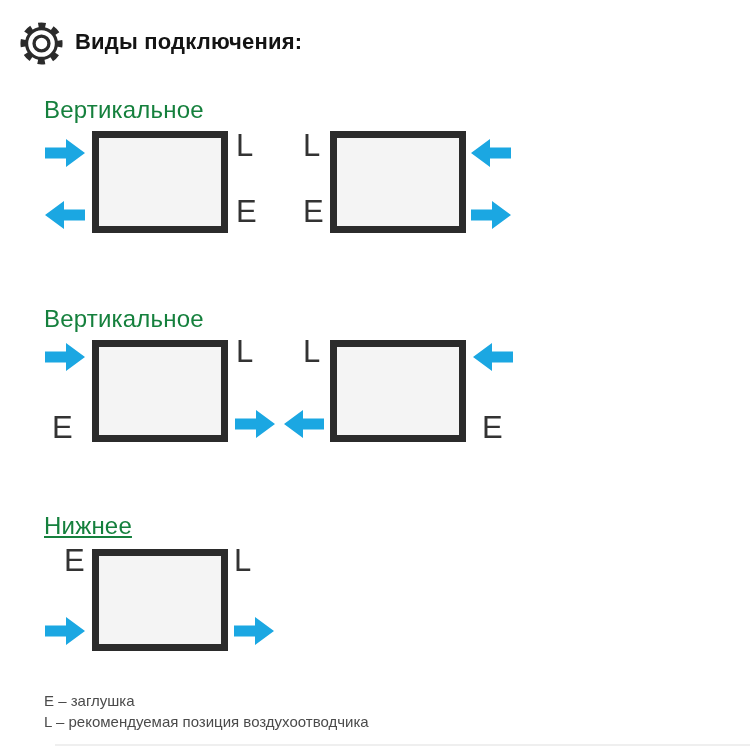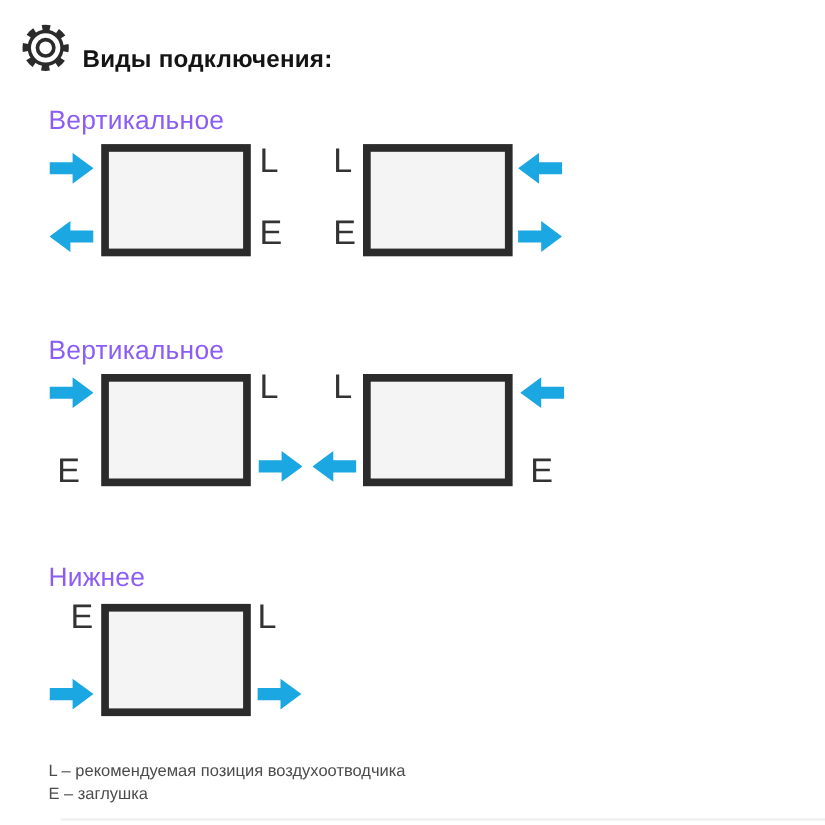--- a/index.html
+++ b/index.html
@@ -12,31 +12,30 @@
     color: #2e2e2e;
   }
   .abs { position: absolute; }
 
   
   .gear { left: 18px; top: 20px; width: 47px; height: 47px; }
   .page-title {
     left: 75px; top: 29px;
     font-size: 22px; font-weight: 700; color: #141414;
     letter-spacing: 0.2px;
-    margin-top: 12px;
   }
 
   
   .sec-heading {
-    font-size: 24px; font-weight: 300; color: #8b5cf6;
+    font-size: 24px; font-weight: 300; color: #15803d;
     letter-spacing: 0.2px;
   }
   .h-vertical  { left: 44px; top: 96px; }
   .h-diagonal  { left: 44px; top: 305px; }
-  .h-bottom    { left: 44px; top: 512px; }
+  .h-bottom    { left: 44px; top: 512px; text-decoration: underline; }
 
   
   .radiator {
     width: 136px; height: 102px;
     background: #f4f4f4;
     border: 7px solid #2b2b2b;
   }
   .r11 { left: 92px;  top: 131px; }
   .r12 { left: 330px; top: 131px; }
   .r21 { left: 92px;  top: 340px; }
@@ -127,19 +126,19 @@
   <span class="abs port" style="left:234px; top:545px;">L</span>
   <div class="abs radiator r31"></div>
   <svg class="abs arrow" style="left:45px; top:617px;" viewBox="0 0 40 28">
       <path d="M0 8.5 H21 V0 L40 14 L21 28 V19.5 H0 Z"></path>
     </svg>
   <svg class="abs arrow" style="left:234px; top:617px;" viewBox="0 0 40 28">
       <path d="M0 8.5 H21 V0 L40 14 L21 28 V19.5 H0 Z"></path>
     </svg>
 
   <div class="abs legend">
+    <div>E – заглушка</div>
     <div>L – рекомендуемая позиция воздухоотводчика</div>
-    <div>E – заглушка</div>
   </div>
 
   <div class="abs divider"></div>
 
 </div>
 
 </body></html>

